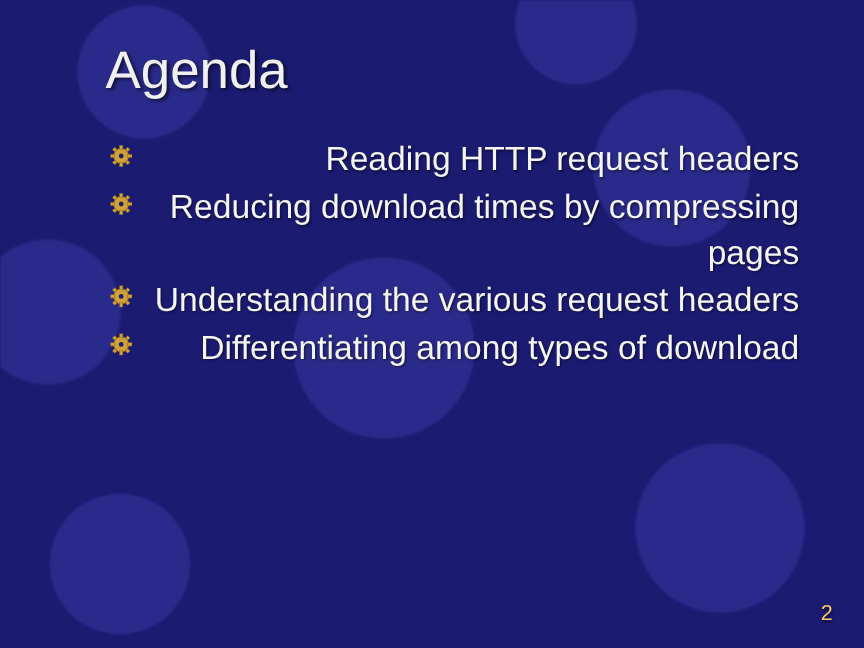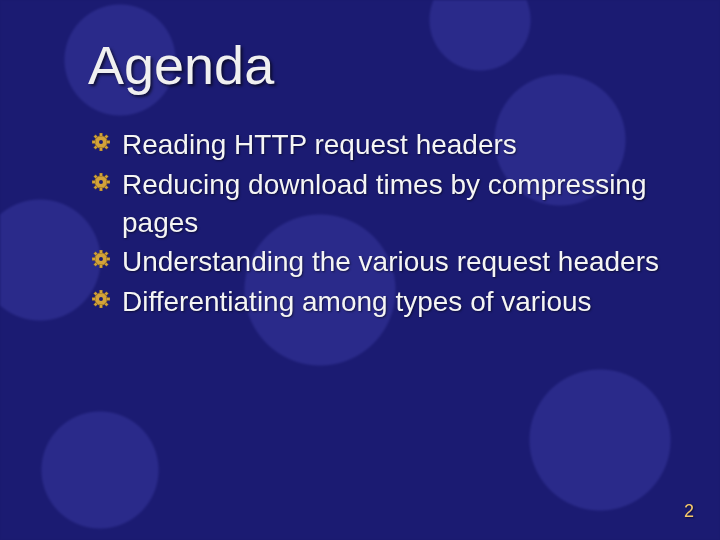--- a/index.html
+++ b/index.html
@@ -29,28 +29,29 @@
     position: absolute;
     inset: 0;
   }
   .slide {
     position: absolute;
     inset: 0;
     padding: 34px 54px 30px 92px;
   }
   .title {
     color: #f0f0f0;
-    font-size: 54px;
+    font-size: 44px;
     font-weight: 400;
     text-shadow: 2px 2px 3px rgba(0,0,0,0.6);
     margin-bottom: 30px;
     margin-left: -4px;
   }
   .bullets {
     list-style: none;
+    text-align: right;
   }
   .bullets li {
     color: #f5f5f5;
     font-size: 28px;
     line-height: 1.35;
     text-shadow: 1px 1px 2px rgba(0,0,0,0.5);
     position: relative;
     padding-left: 30px;
     margin-bottom: 2px;
   }
@@ -148,18 +149,18 @@
             <rect x="0" y="8.5" width="4" height="3"></rect>
             <rect x="16" y="8.5" width="4" height="3"></rect>
             <rect x="2.5" y="2.5" width="3" height="3" transform="rotate(45 4 4)"></rect>
             <rect x="14.5" y="2.5" width="3" height="3" transform="rotate(45 16 4)"></rect>
             <rect x="2.5" y="14.5" width="3" height="3" transform="rotate(45 4 16)"></rect>
             <rect x="14.5" y="14.5" width="3" height="3" transform="rotate(45 16 16)"></rect>
           </g>
           <circle cx="10" cy="10" r="2.2" fill="#1b1b72"></circle>
         </svg>
       </span>
-      <span>Differentiating among types of various</span>
+      <span>Differentiating among types of download</span>
     </li>
   </ul>
 
   <div class="pagenum">2</div>
 </div>
 
 </body></html>

